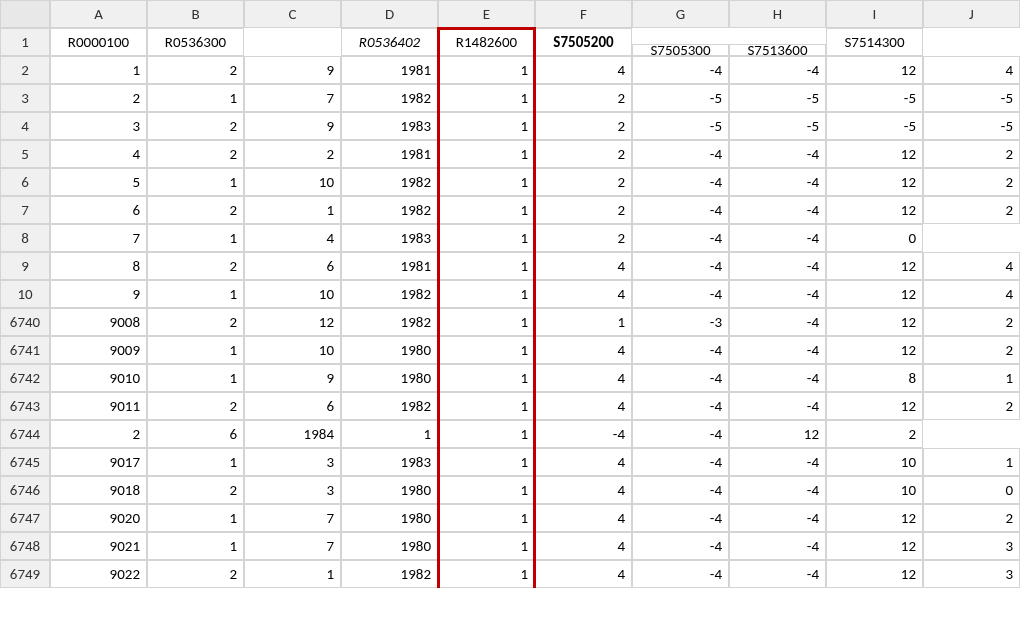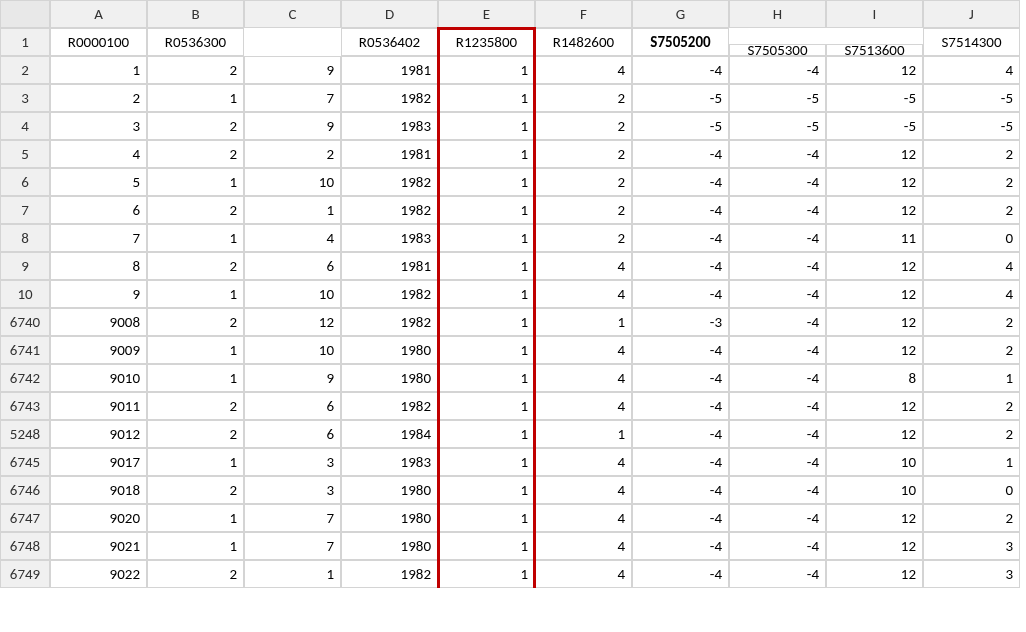--- a/index.html
+++ b/index.html
@@ -70,22 +70,21 @@
       <div class="col-header">F</div>
       <div class="col-header">G</div>
       <div class="col-header">H</div>
       <div class="col-header">I</div>
       <div class="col-header">J</div>
     </div><div class="row">
       <div class="row-header">1</div>
       <div class="cell" style="justify-content: center;">R0000100</div>
       <div class="cell" style="justify-content: center; text-align: right;">R0536300</div>
       <div class="cell" style="justify-content: center; margin-top: 36px;">R0536401</div>
-      <div class="cell" style="justify-content: center;">R0536402</div>
-      <div class="cell" style="justify-content: center;">R1235800</div>
+      <div class="cell" style="justify-content: center; font-style: italic;">R0536402</div>
       <div class="cell" style="justify-content: center;">R1482600</div>
       <div class="cell" style="justify-content: center; font-weight: bold;">S7505200</div>
       <div class="cell" style="justify-content: center; margin-top: 16px;">S7505300</div>
       <div class="cell" style="justify-content: center; margin-top: 16px;">S7513600</div>
       <div class="cell" style="justify-content: center; text-align: center;">S7514300</div>
     </div><div class="row">
       <div class="row-header">2</div>
       <div class="cell">1</div>
       <div class="cell">2</div>
       <div class="cell">9</div>
@@ -159,21 +158,20 @@
     </div><div class="row">
       <div class="row-header">8</div>
       <div class="cell">7</div>
       <div class="cell">1</div>
       <div class="cell">4</div>
       <div class="cell">1983</div>
       <div class="cell">1</div>
       <div class="cell">2</div>
       <div class="cell">-4</div>
       <div class="cell">-4</div>
-      <div class="cell">11</div>
       <div class="cell">0</div>
     </div><div class="row">
       <div class="row-header">9</div>
       <div class="cell">8</div>
       <div class="cell">2</div>
       <div class="cell">6</div>
       <div class="cell">1981</div>
       <div class="cell">1</div>
       <div class="cell">4</div>
       <div class="cell">-4</div>
@@ -234,22 +232,21 @@
       <div class="cell">2</div>
       <div class="cell">6</div>
       <div class="cell">1982</div>
       <div class="cell">1</div>
       <div class="cell">4</div>
       <div class="cell">-4</div>
       <div class="cell">-4</div>
       <div class="cell">12</div>
       <div class="cell">2</div>
     </div><div class="row">
-      <div class="row-header">5248</div>
-      <div class="cell">9012</div>
+      <div class="row-header">6744</div>
       <div class="cell">2</div>
       <div class="cell">6</div>
       <div class="cell">1984</div>
       <div class="cell">1</div>
       <div class="cell">1</div>
       <div class="cell">-4</div>
       <div class="cell">-4</div>
       <div class="cell">12</div>
       <div class="cell">2</div>
     </div><div class="row">

